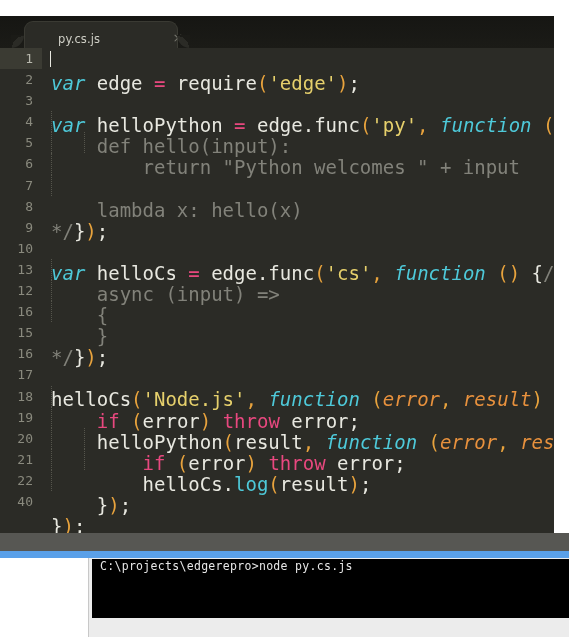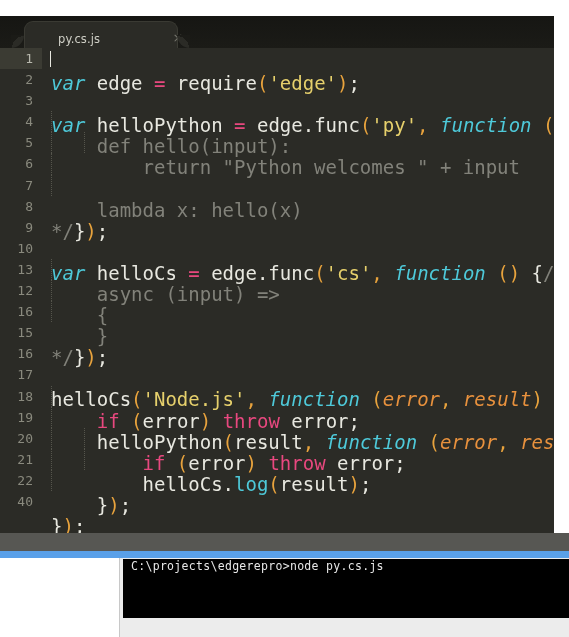--- a/index.html
+++ b/index.html
@@ -194,21 +194,20 @@
     background: #5aa0e8;
   }
 
   
   #bottom-region {
     position: absolute;
     left: 0; top: 558px;
     width: 520px;
     height: 79px;
     background: #ffffff;
-    margin-left: 31px;
   }
 
   
   #console-window {
     position: absolute;
     left: 88px; top: 0;
     width: 481px;
     height: 79px;
     background: #ececec;
     box-sizing: border-box;

